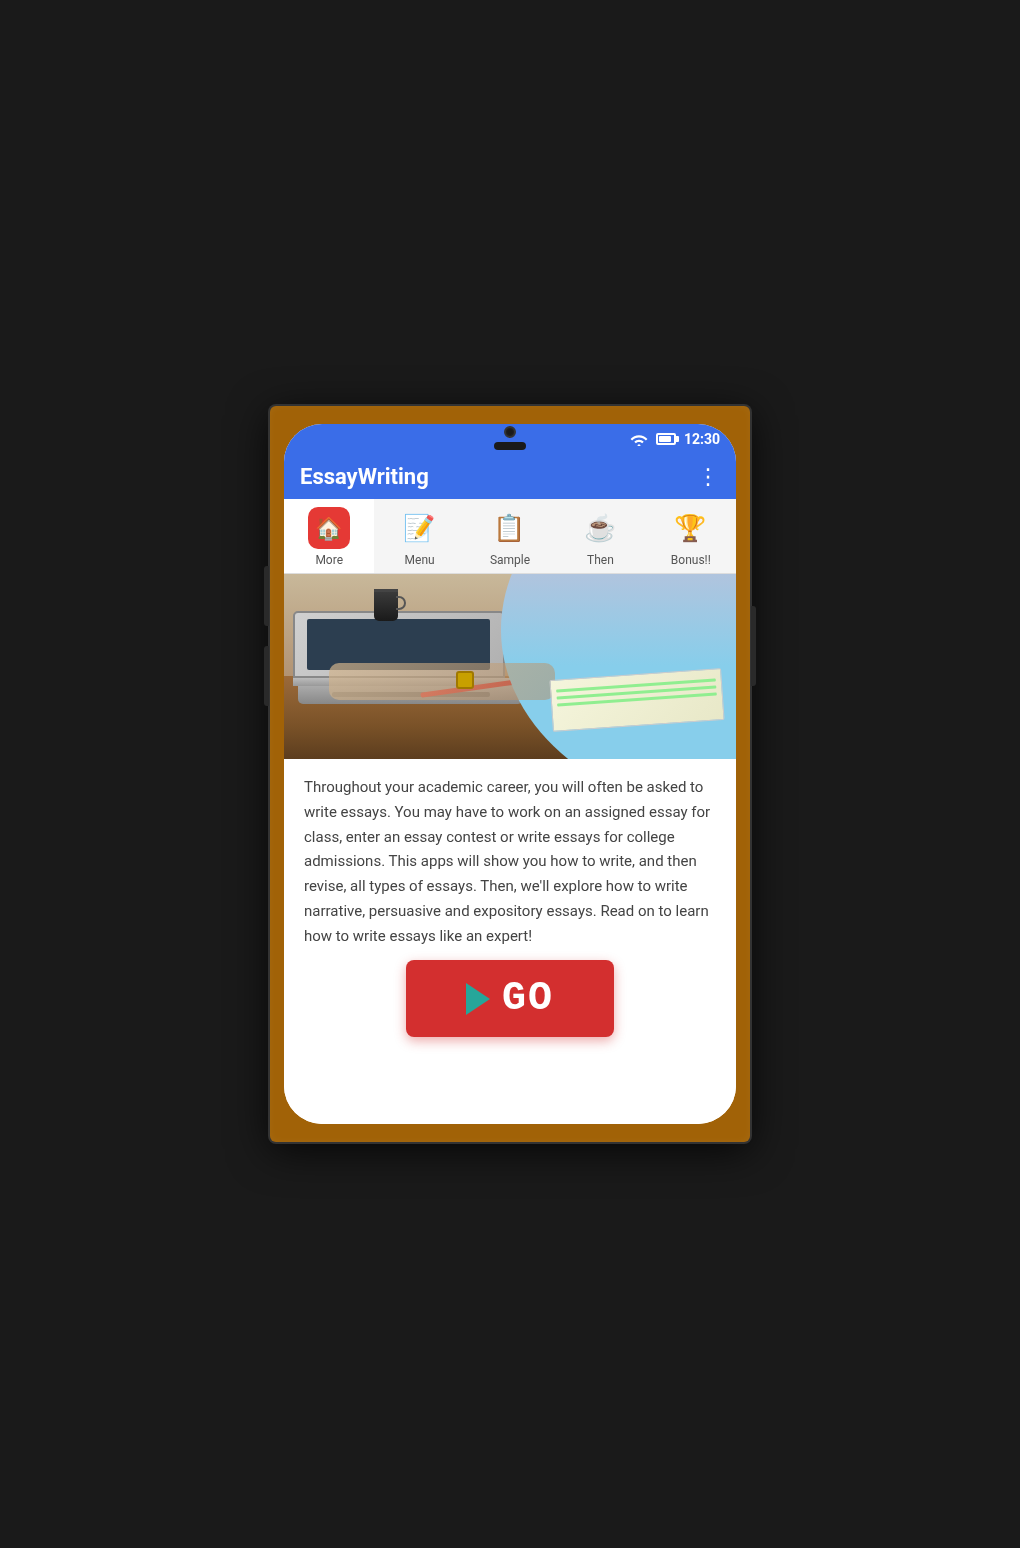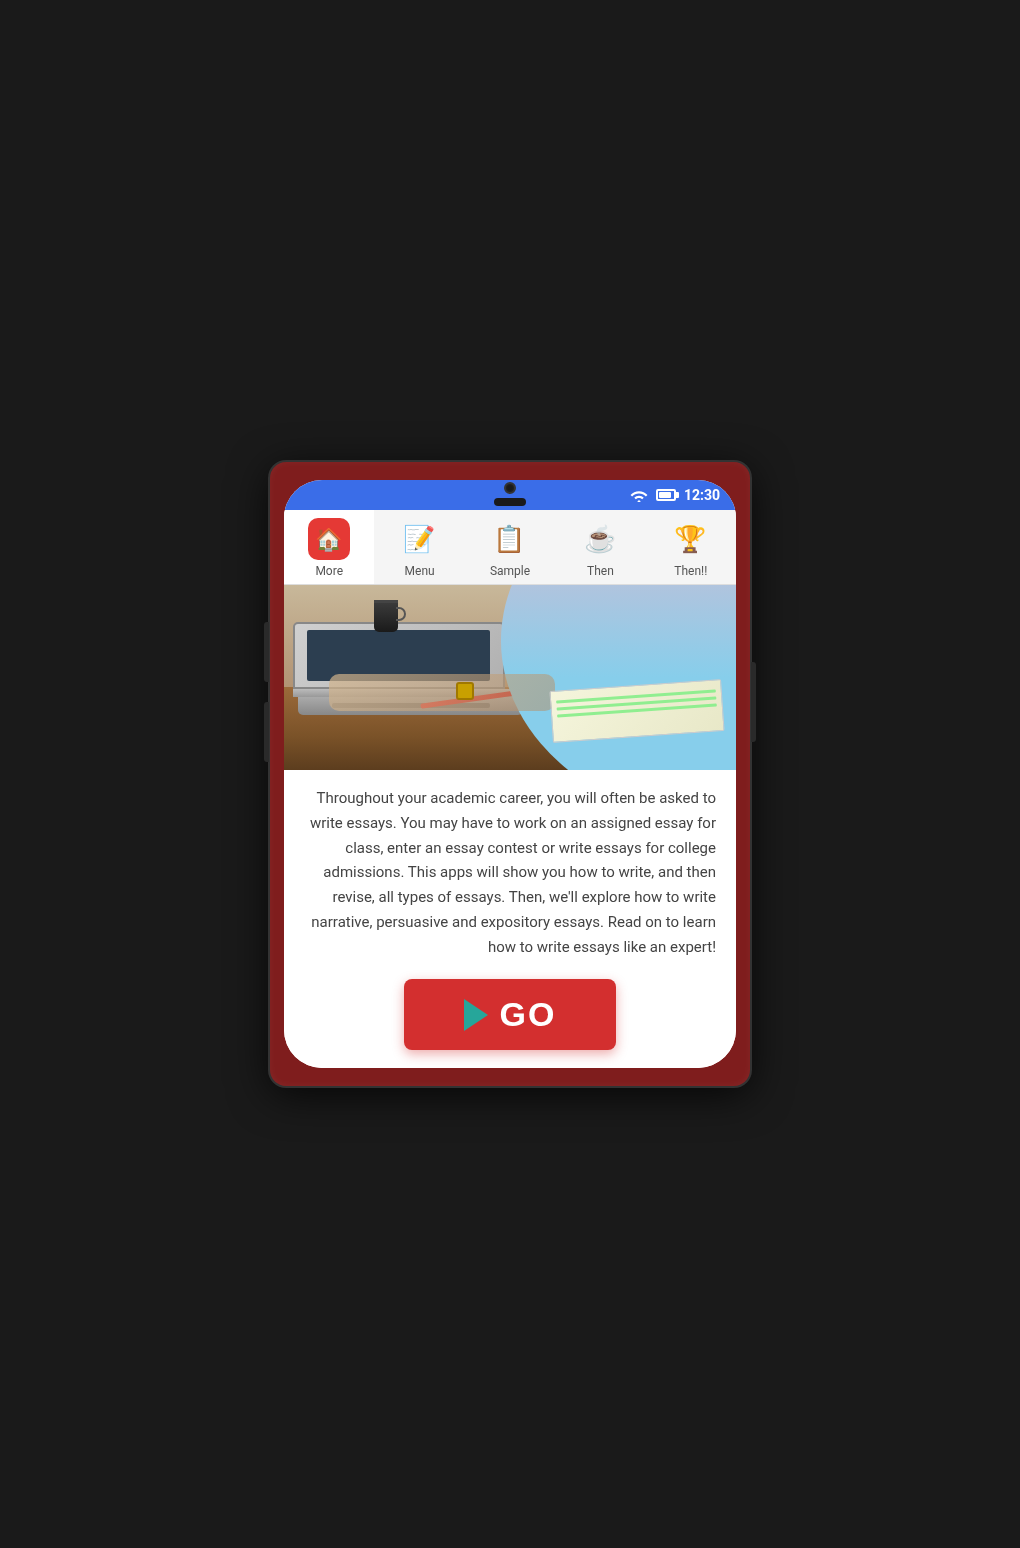--- a/index.html
+++ b/index.html
@@ -7,23 +7,23 @@
       background: #1a1a1a;
       display: flex;
       justify-content: center;
       align-items: center;
       min-height: 100vh;
       font-family: 'Roboto', Arial, sans-serif;
     }
 
     .phone-outer {
       width: 480px;
-      height: 624px;
-      background: #7f1d1d;
-      border-radius: 16px;
+      height: 736px;
+      background: #a16207;
+      border-radius: 6px;
       padding: 18px 14px;
       box-shadow: 0 0 0 2px #333, 0 8px 40px rgba(0,0,0,0.8), inset 0 0 8px rgba(255,255,255,0.05);
       position: relative;
     }
 
     
     .phone-outer::before {
       content: '';
       position: absolute;
       left: -6px;
@@ -191,41 +191,42 @@
       overflow-y: auto;
       background: #fff;
       display: flex;
       flex-direction: column;
       align-items: center;
     }
 
     .description-text {
       font-size: 15px;
       color: #444;
-      text-align: right;
+      text-align: left;
       line-height: 1.65;
-      margin-bottom: 20px;
+      margin-bottom: 12px;
     }
 
     
     .go-button {
       background: #d32f2f;
       color: white;
       border: none;
       border-radius: 8px;
       padding: 16px 60px;
-      font-size: 34px;
+      font-size: 40px;
       font-weight: 900;
       cursor: pointer;
       display: flex;
       align-items: center;
       gap: 8px;
       letter-spacing: 2px;
       box-shadow: 0 4px 12px rgba(211,47,47,0.4);
       position: relative;
+      font-family: Liberation Mono, monospace;
     }
 
     .play-arrow {
       width: 0;
       height: 0;
       border-top: 16px solid transparent;
       border-bottom: 16px solid transparent;
       border-left: 24px solid #26a69a;
       display: inline-block;
       margin-right: 4px;
@@ -276,20 +277,24 @@
         <path d="M12 3C7.5 3 3.5 4.9 0.7 7.9l2.1 2.1C5.1 7.5 8.3 6 12 6s6.9 1.5 9.2 4l2.1-2.1C20.5 4.9 16.5 3 12 3z"></path>
         <path d="M12 9c-2.5 0-4.7 1-6.3 2.6l2.1 2.1C8.9 12.7 10.4 12 12 12s3.1.7 4.2 1.7l2.1-2.1C16.7 10 14.5 9 12 9z"></path>
         <circle cx="12" cy="17" r="2"></circle>
       </svg>
       <div class="battery-icon">
         <div class="battery-fill"></div>
       </div>
       <span class="time-display">12:30</span>
     </div>
 
+    <div class="app-bar">
+      <span class="app-title">EssayWriting</span>
+      <span class="more-dots">⋮</span>
+    </div>
 
     <div class="nav-tabs">
 
       <div class="nav-tab active">
         <div class="tab-icon-wrap home-bg">
           <span style="font-size:22px; color:white;">🏠</span>
         </div>
         <span class="tab-label">More</span>
       </div>
 
@@ -311,21 +316,21 @@
         <div class="tab-icon-wrap more-bg">
           <span style="font-size:26px;">☕</span>
         </div>
         <span class="tab-label">Then</span>
       </div>
 
       <div class="nav-tab">
         <div class="tab-icon-wrap bonus-bg">
           <span style="font-size:26px; color:#f9a825;">🏆</span>
         </div>
-        <span class="tab-label">Then!!</span>
+        <span class="tab-label">Bonus!!</span>
       </div>
 
     </div>
 
     <div class="hero-image">
 
       <div class="desk-scene">
 
         <div style="position:absolute;top:0;left:0;right:0;bottom:40%;background:linear-gradient(180deg,#c8b89a 0%,#b09070 100%);"></div>
 

